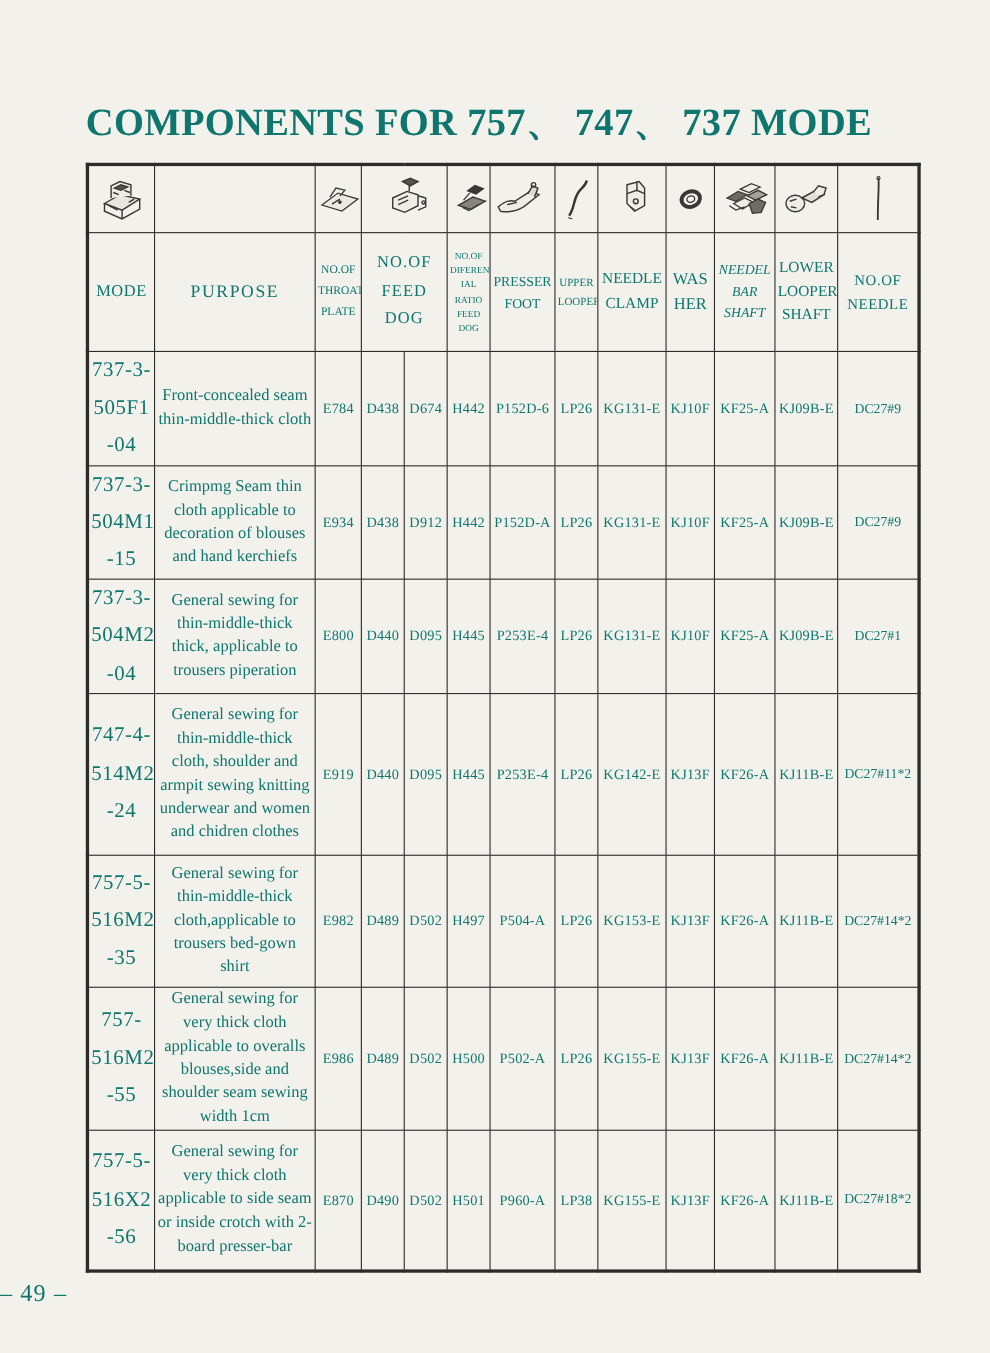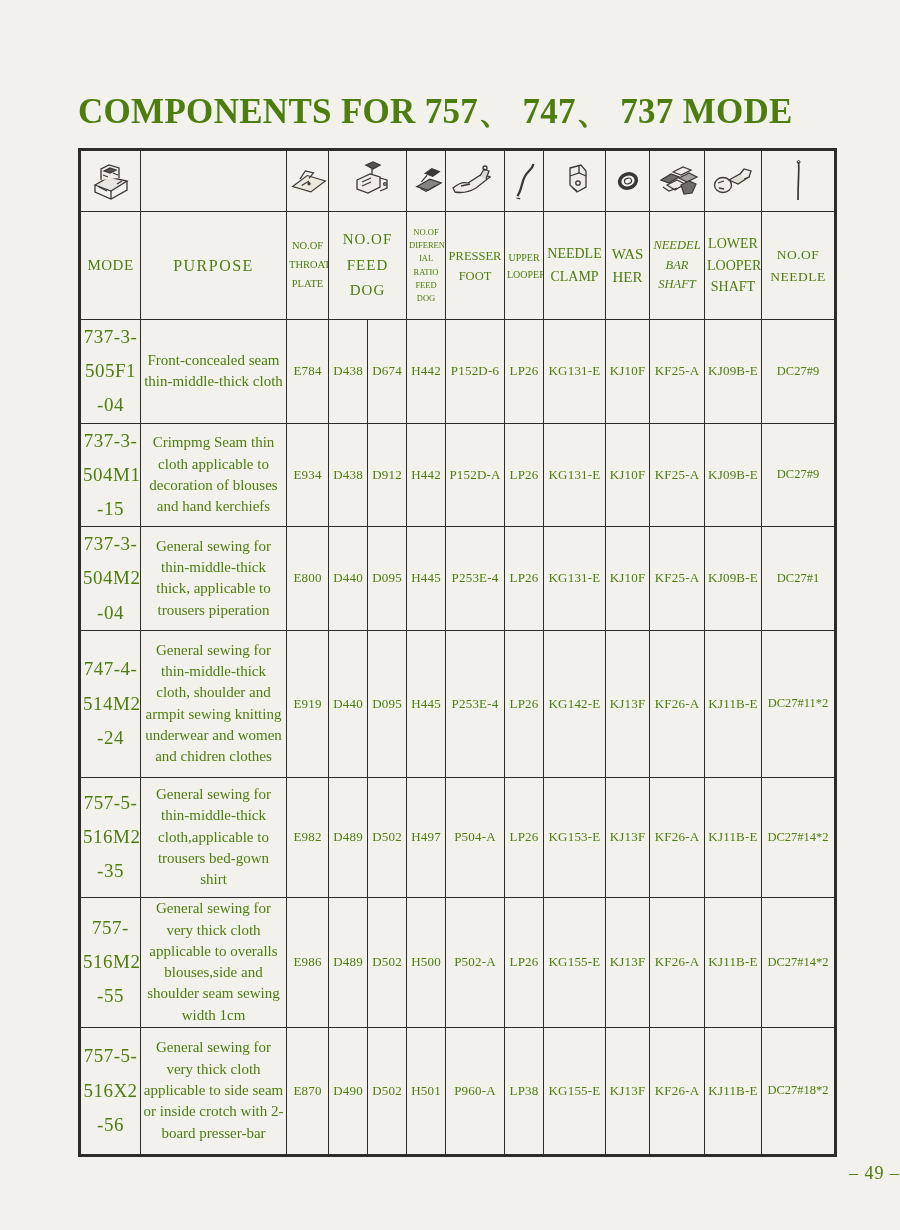--- a/index.html
+++ b/index.html
@@ -2,21 +2,21 @@
 <html><head>
 <meta charset="utf-8">
 <style>
   html,body{margin:0;padding:0;}
   body{background:#e9e7e2;}
   .page{
     position:relative;
     width:900px;height:1230px;
     background:#f3f1ec;
     font-family:"Liberation Serif", "DejaVu Serif", serif;
-    color:#4d7c0f;
+    color:#0f766e;
     overflow:hidden;
   }
   .title{
     position:absolute;left:78px;top:88px;width:780px;
     font-size:35px;font-weight:bold;letter-spacing:0.3px;
     white-space:nowrap;
   }
   table.comp{
     position:absolute;left:78px;top:148px;width:756px;
     border-collapse:collapse;table-layout:fixed;
@@ -49,21 +49,21 @@
   .h-washer{font-size:15px;line-height:1.5;}
   .h-nbar{font-size:12.5px;line-height:1.55;font-style:italic;}
   .h-llooper{font-size:14px;line-height:1.55;}
   .h-needle{font-size:13.5px;line-height:1.6;letter-spacing:0.5px;}
   .mode{font-size:19px;line-height:1.8;letter-spacing:0.5px;}
   .purpose{font-size:15px;line-height:1.42;padding:0 5px;}
   .val{font-size:13px;letter-spacing:0.2px;}
   .val-sm{font-size:12.5px;letter-spacing:0;}
   .pageno{
     position:absolute;left:0;top:1163px;width:900px;
-    text-align:right;font-size:18px;letter-spacing:1px;
+    text-align:left;font-size:22px;letter-spacing:1px;
   }
   .icn svg{vertical-align:middle;}
   .icn{line-height:0;}
 </style>
 </head>
 <body>
 
 <div class="page">
 
   <div class="title">COMPONENTS FOR 757、 747、 737 MODE</div>

